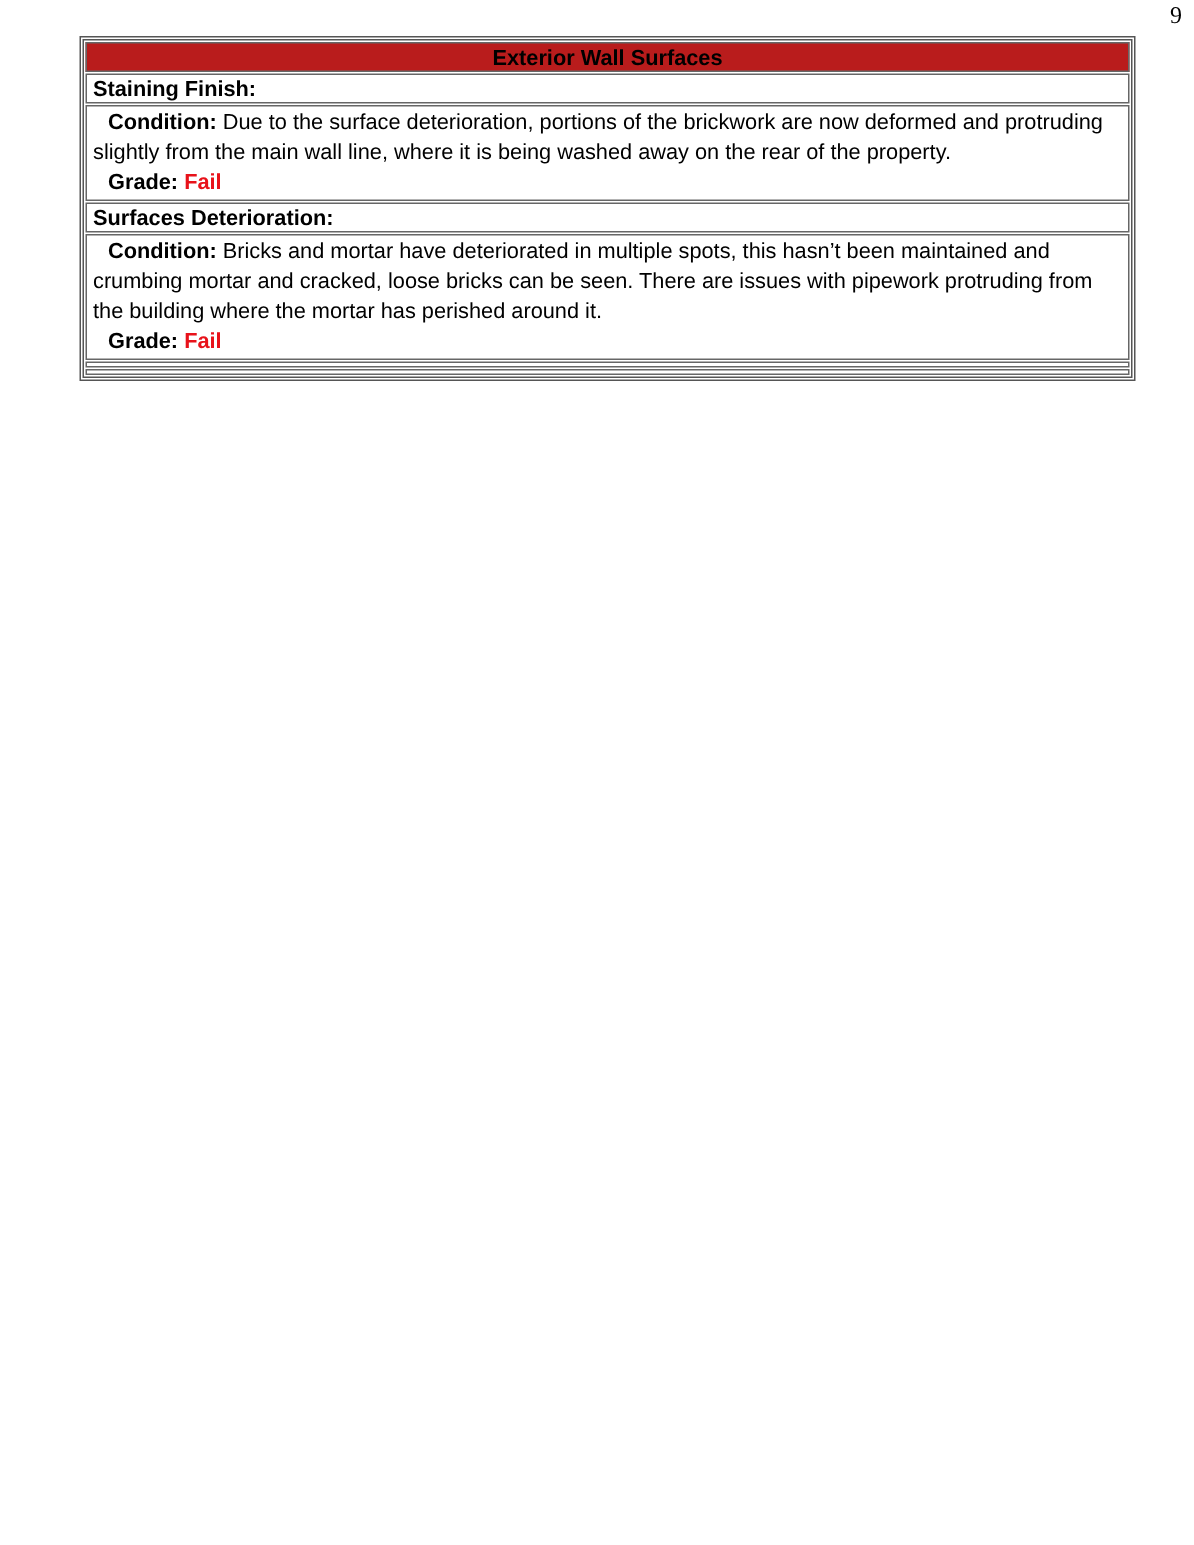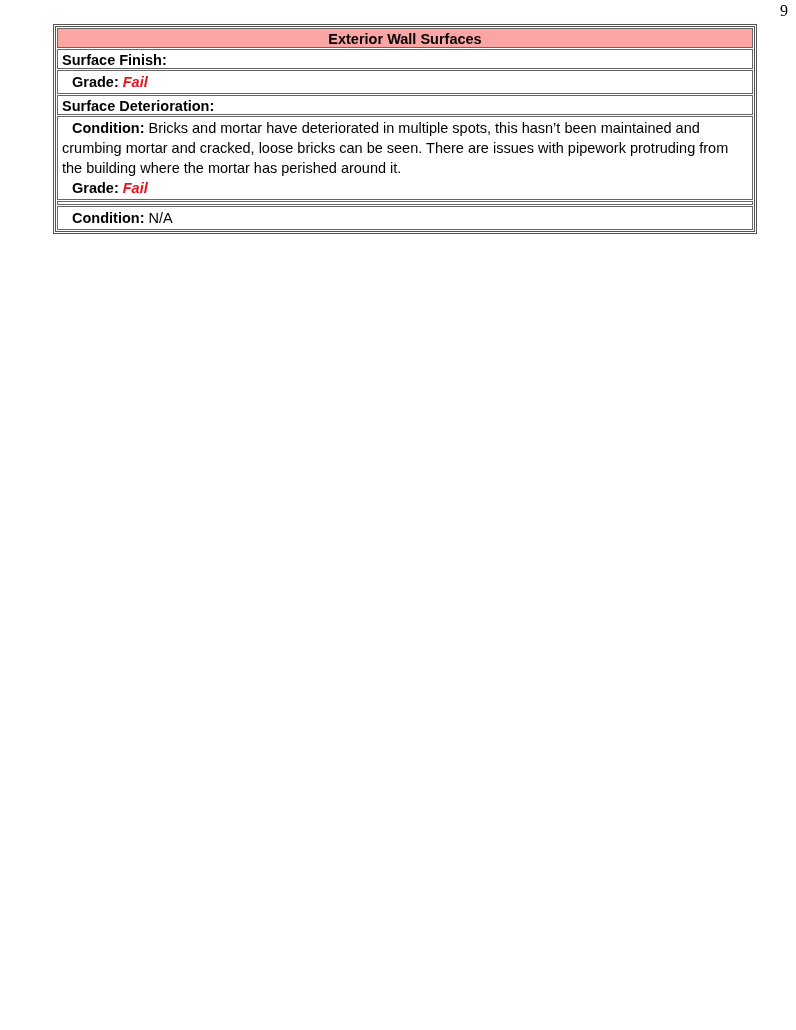--- a/index.html
+++ b/index.html
@@ -32,21 +32,21 @@
       box-sizing: border-box;
     }
     .row {
       border: 1px solid #666;
       margin: 1px;
       box-sizing: border-box;
       font-size: 14.5px;
       line-height: 20px;
     }
     .header-row {
-      background: #fca5a5;
+      background: #b91c1c;
       text-align: center;
       font-weight: bold;
       padding: 0px 4px;
       height: 20px;
       line-height: 20px;
     }
     .section-row {
       font-weight: bold;
       padding: 0 4px;
       height: 20px;
@@ -61,42 +61,42 @@
     .detail-row .grade {
       padding-left: 10px;
       font-weight: bold;
     }
     .detail-row.spaced .grade {
       margin-top: 6px;
     }
     .label {
       font-weight: bold;
     }
-    .fail { color: #e8121a; font-style: italic; }
+    .fail { color: #e8121a; }
     .pass { color: #1db34a; }
     .na { color: #000; }
   </style>
 </head>
 <body>
 
 <div class="page-number">9</div>
 
 <div class="report-table">
   <div class="row header-row">Exterior Wall Surfaces</div>
 
-  <div class="row section-row">Surface Finish:</div>
+  <div class="row section-row">Staining Finish:</div>
   <div class="row detail-row">
+    <div class="cond"><span class="label">Condition:</span><span> Due to the surface deterioration, portions of the brickwork are now deformed and protruding slightly from the main wall line, where it is being washed away on the rear of the property.</span></div>
     <div class="grade"><span>Grade: </span><span class="fail">Fail</span></div>
   </div>
 
-  <div class="row section-row">Surface Deterioration:</div>
+  <div class="row section-row">Surfaces Deterioration:</div>
   <div class="row detail-row">
     <div class="cond"><span class="label">Condition:</span><span> Bricks and mortar have deteriorated in multiple spots, this hasn’t been maintained and crumbing mortar and cracked, loose bricks can be seen. There are issues with pipework protruding from the building where the mortar has perished around it.</span></div>
     <div class="grade"><span>Grade: </span><span class="fail">Fail</span></div>
   </div>
 
   <div class="row detail-row spaced">
   </div>
 
   <div class="row detail-row">
-    <div class="cond"><span class="label">Condition:</span><span> N/A</span></div>
   </div>
 </div>
 
 </body></html>

